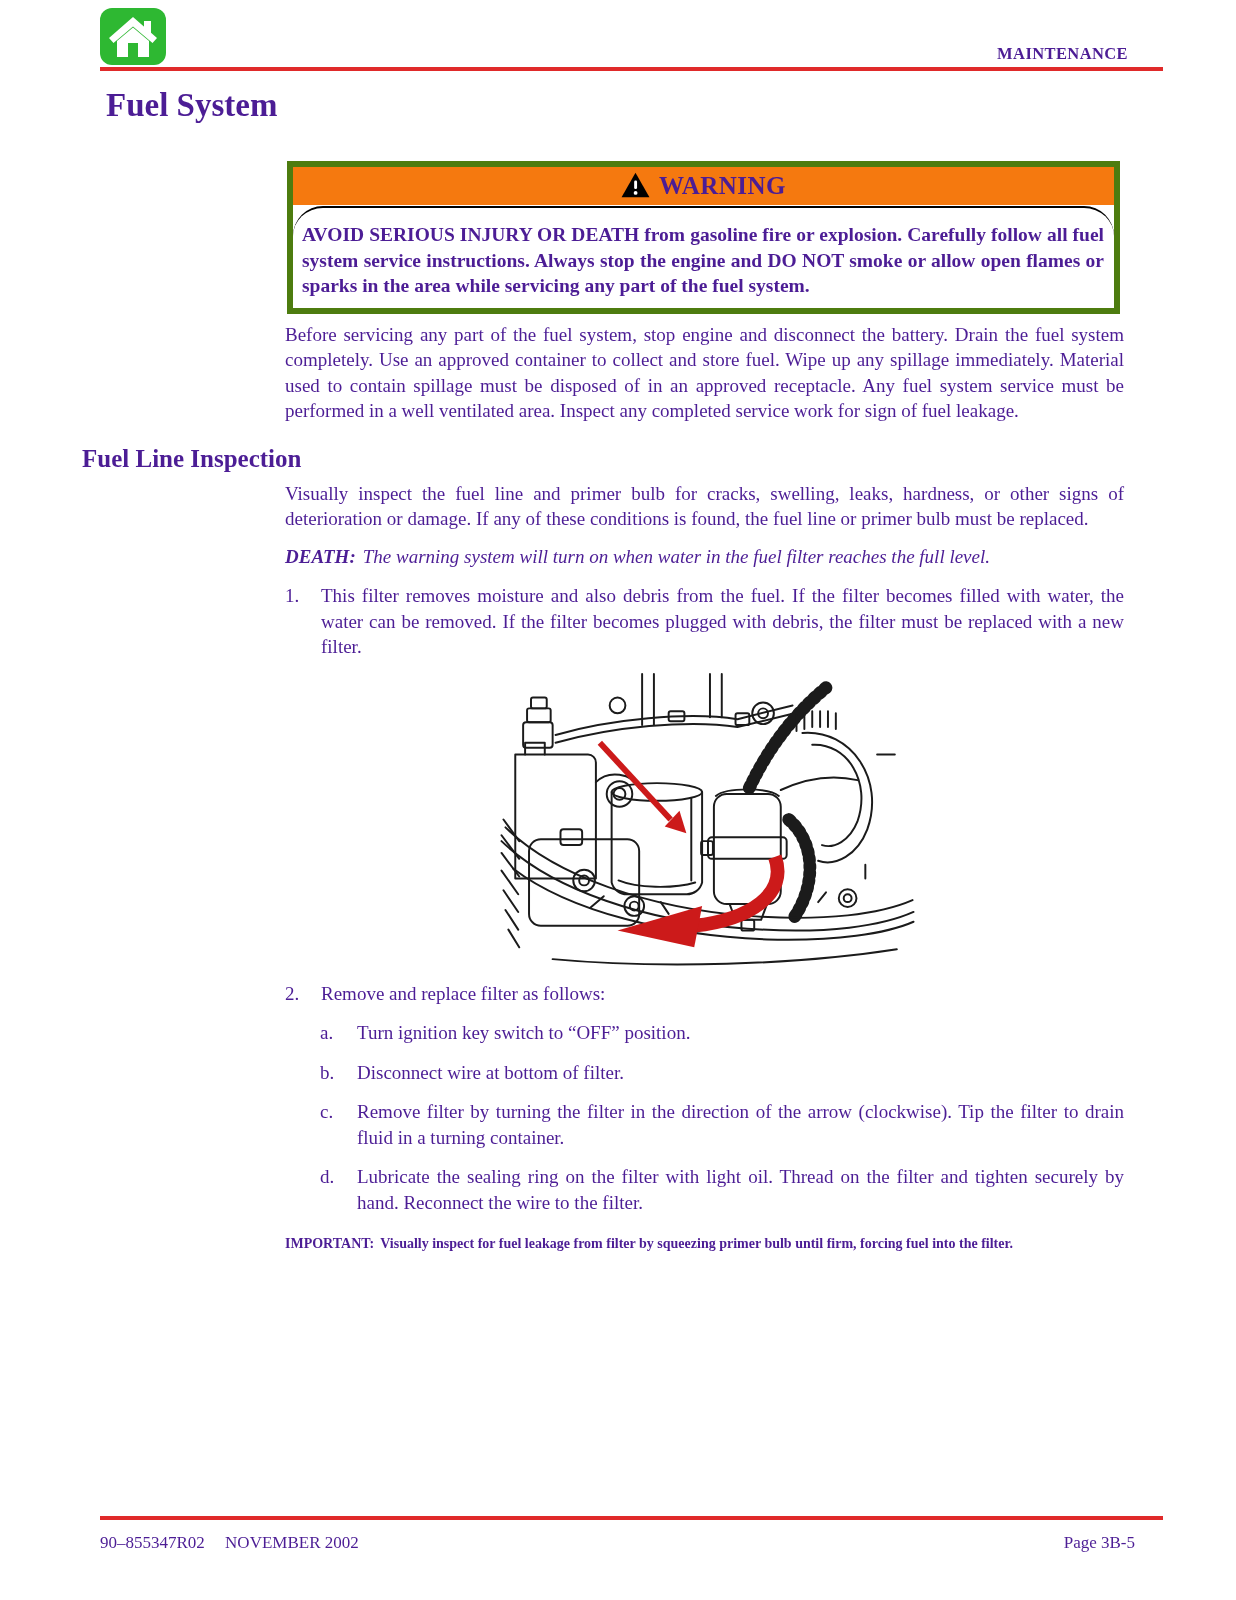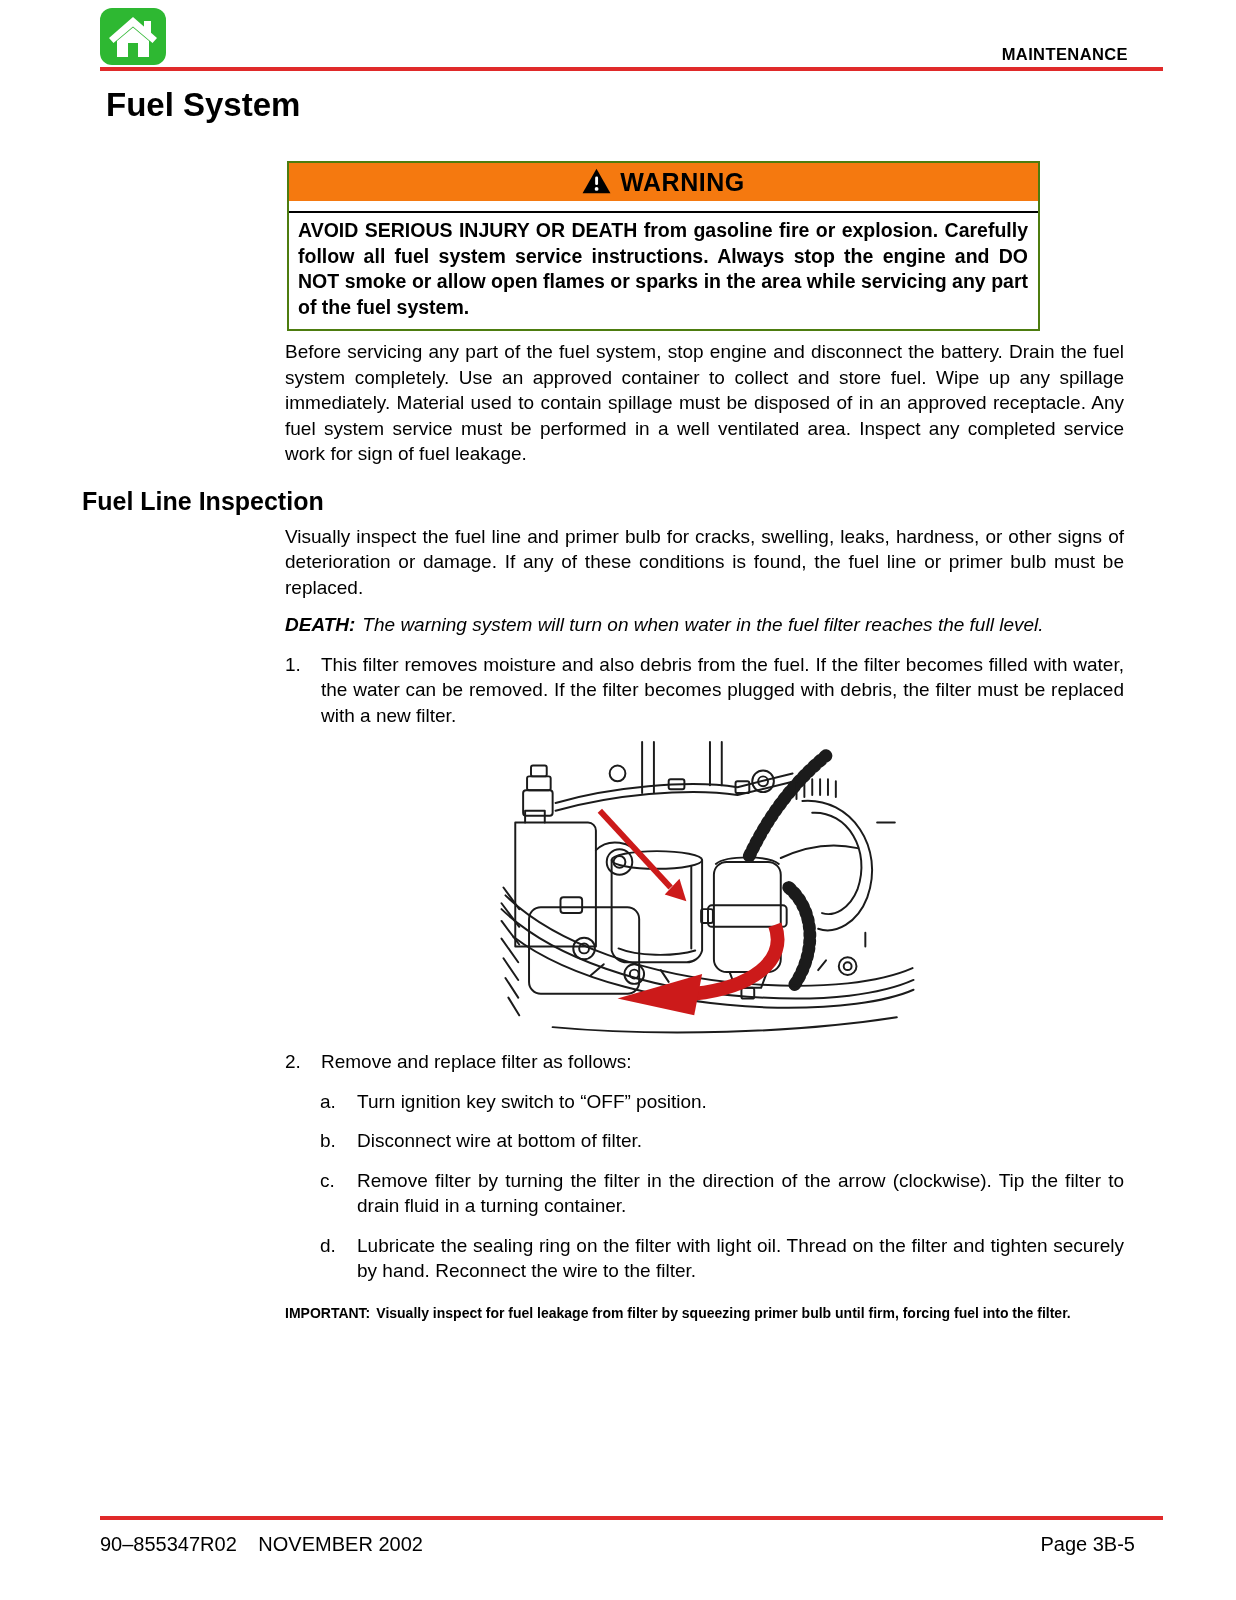--- a/index.html
+++ b/index.html
@@ -2,22 +2,22 @@
 <html><head>
 <meta charset="utf-8">
 <style>
   * { box-sizing: border-box; }
   html, body { margin: 0; padding: 0; background: #ffffff; }
   .page {
     position: relative;
     width: 1236px;
     height: 1600px;
     background: #ffffff;
-    color: #000000;
-    font-family: Liberation Sans, sans-serif;
+    color: #4c1d95;
+    font-family: Liberation Serif, serif;
     overflow: hidden;
   }
 
   
   .topbar { position: relative; height: 67px; }
   .home-btn {
     position: absolute; left: 100px; top: 8px;
     width: 66px; height: 57px;
     background: #2eb832;
     border-radius: 12px;
@@ -37,37 +37,38 @@
     font-size: 33px; font-weight: bold; line-height: 40px;
   }
   h2 {
     margin: 20px 0 0 82px;
     font-size: 25px; font-weight: bold; line-height: 29px;
   }
 
   
   .warning-box {
     margin: 36px 0 0 287px;
-    width: 753px;
-    border: 2px solid #4d7c0f;
+    width: 833px;
+    border: 6px solid #4d7c0f;
   }
   .warning-head {
     background: #f5790f;
     height: 38px;
     display: flex; align-items: center; justify-content: center;
     gap: 9px;
     font-size: 25px; font-weight: bold; letter-spacing: 0.5px;
   }
   .warn-tri { width: 29px; height: 26px; flex: none; margin-top: -2px; }
   .warning-body {
     border-top: 2px solid #000;
-    margin-top: 10px;
-    padding: 5px 10px 9px 9px;
+    margin-top: 1px;
+    padding: 14px 10px 9px 9px;
     font-size: 19.5px; font-weight: bold; line-height: 25.5px;
     text-align: justify;
+    border-radius: 30px;
   }
 
   
   .para {
     margin: 8px 112px 0 285px;
     font-size: 19px; line-height: 25.5px;
     text-align: justify;
   }
   .note {
     margin: 12px 112px 0 285px;
@@ -96,21 +97,21 @@
 
   
   .figure { margin: 12px 0 0 498px; width: 420px; height: 295px; }
   .figure svg { width: 100%; height: 100%; display: block; }
 
   
   .footer { position: absolute; left: 100px; top: 1516px; width: 1063px; }
   .footer-row {
     display: flex; justify-content: space-between;
     margin-top: 13px; padding-right: 28px;
-    font-size: 20px;
+    font-size: 17px;
     text-align: center;
   }
   .footer-left span:first-child { margin-right: 16px; }
 </style>
 </head>
 <body>
 
 <div class="page">
 
   <div class="topbar">

